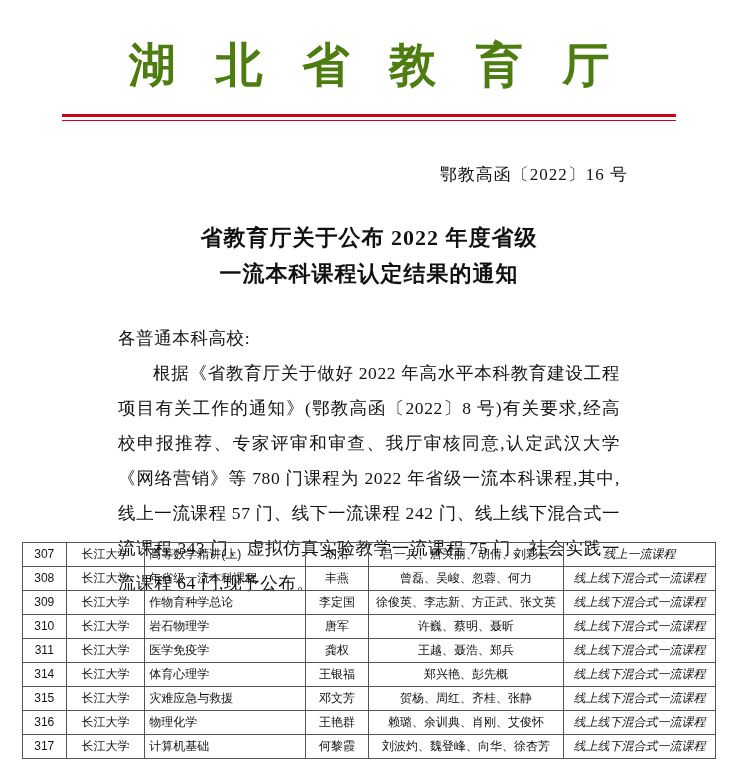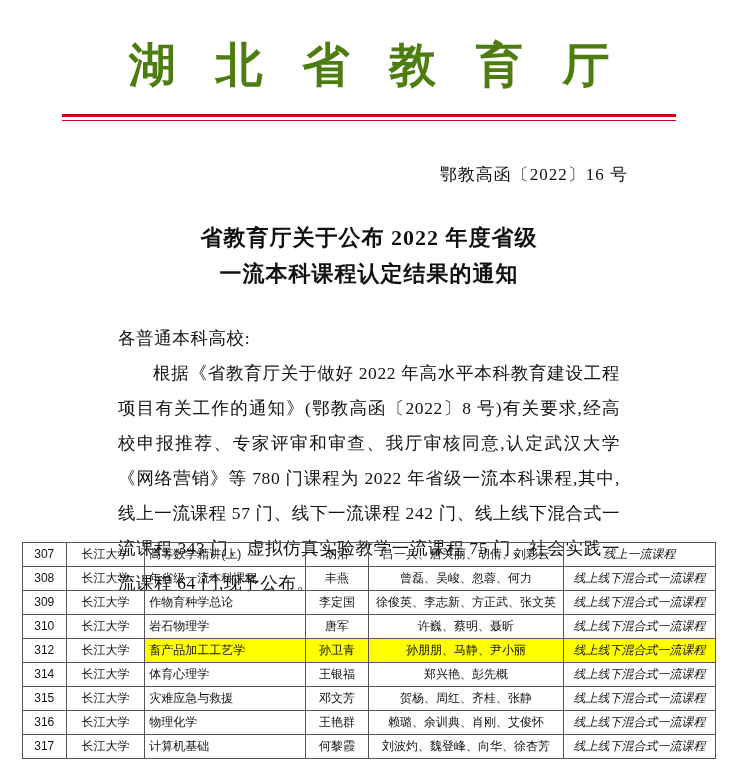--- a/index.html
+++ b/index.html
@@ -166,26 +166,26 @@
             <td class="c-type">线上线下混合式一流课程</td>
           </tr>
           <tr>
             <td class="c-no">310</td>
             <td class="c-school">长江大学</td>
             <td class="c-course">岩石物理学</td>
             <td class="c-leader">唐军</td>
             <td class="c-members">许巍、蔡明、聂昕</td>
             <td class="c-type">线上线下混合式一流课程</td>
           </tr>
-          <tr class="highlight">
-            <td class="c-no">312</td>
-            <td class="c-school">长江大学</td>
-            <td class="c-course">畜产品加工工艺学</td>
-            <td class="c-leader">孙卫青</td>
-            <td class="c-members">孙朋朋、马静、尹小丽</td>
+          <tr>
+            <td class="c-no">311</td>
+            <td class="c-school">长江大学</td>
+            <td class="c-course">医学免疫学</td>
+            <td class="c-leader">龚权</td>
+            <td class="c-members">王越、聂浩、郑兵</td>
             <td class="c-type">线上线下混合式一流课程</td>
           </tr>
           <tr>
             <td class="c-no">314</td>
             <td class="c-school">长江大学</td>
             <td class="c-course">体育心理学</td>
             <td class="c-leader">王银福</td>
             <td class="c-members">郑兴艳、彭先概</td>
             <td class="c-type">线上线下混合式一流课程</td>
           </tr>

